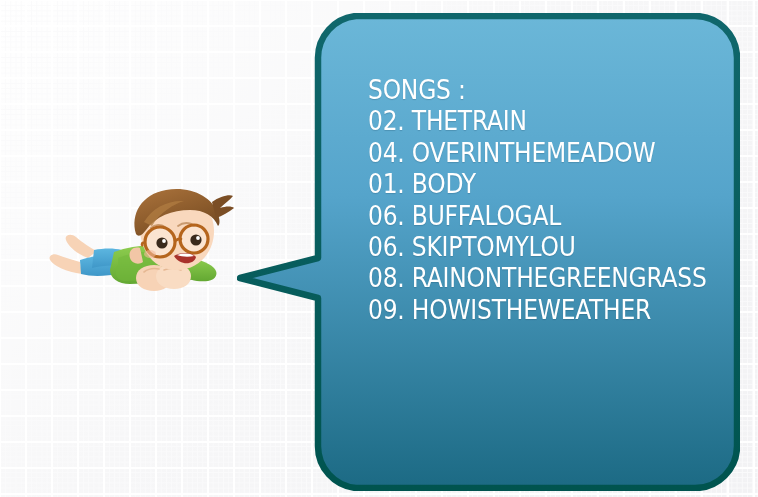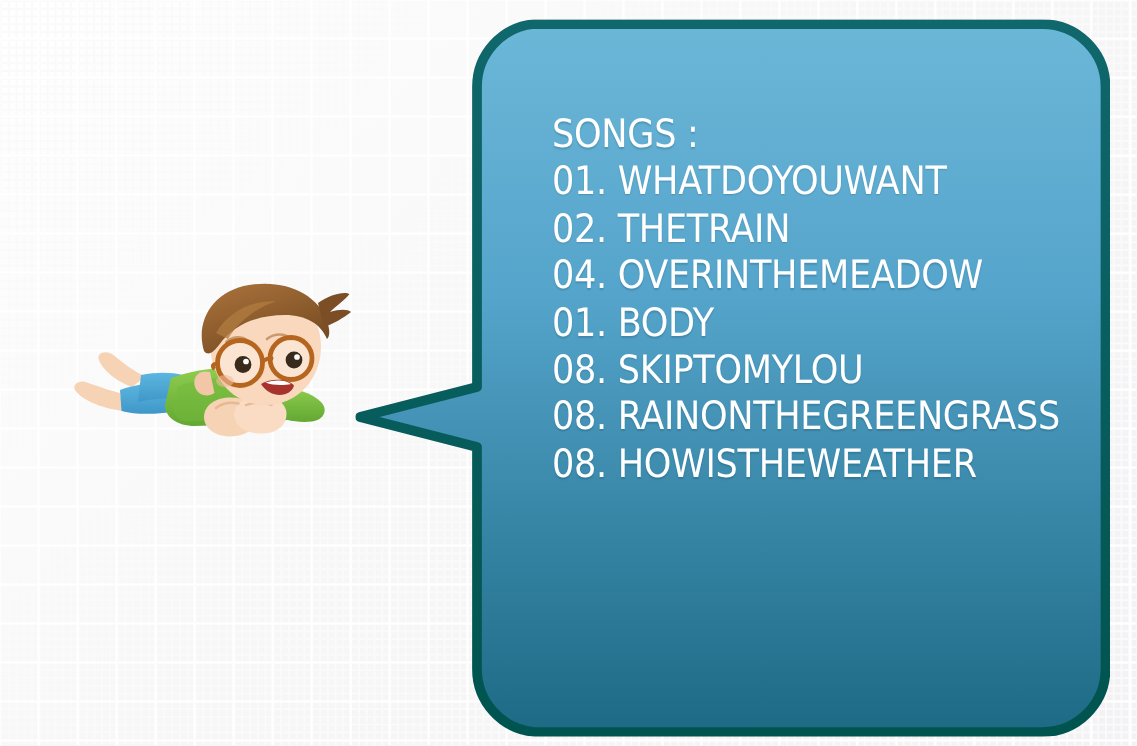--- a/index.html
+++ b/index.html
@@ -111,27 +111,27 @@
            L 81,285
            L 3,265
            L 81,245
            L 81,45
            A 42,42 0 0 1 119,3 Z" fill="url(#bubbleGrad)" stroke="url(#borderGrad)" stroke-width="6.5" stroke-linejoin="round"></path>
     </svg>
   </div>
 
   <div id="bubble-text">
     <span id="songs-heading">SONGS :</span>
-    <span class="song-line">01. WHATDOYOUWANT</span>
     <span class="song-line">02. THETRAIN</span>
     <span class="song-line">04. OVERINTHEMEADOW</span>
     <span class="song-line">01. BODY</span>
-    <span class="song-line">08. SKIPTOMYLOU</span>
+    <span class="song-line">06. BUFFALOGAL</span>
+    <span class="song-line">06. SKIPTOMYLOU</span>
     <span class="song-line">08. RAINONTHEGREENGRASS</span>
-    <span class="song-line">08. HOWISTHEWEATHER</span>
+    <span class="song-line">09. HOWISTHEWEATHER</span>
   </div>
 
   <div id="boy-illustration">
     <svg viewBox="0 0 190 122" xmlns="http://www.w3.org/2000/svg">
       <defs>
         <linearGradient id="hairGrad" x1="0.2" y1="0" x2="0.8" y2="1">
           <stop offset="0%" stop-color="#a7703a"></stop>
           <stop offset="55%" stop-color="#8a5a2b"></stop>
           <stop offset="100%" stop-color="#6f4621"></stop>
         </linearGradient>

